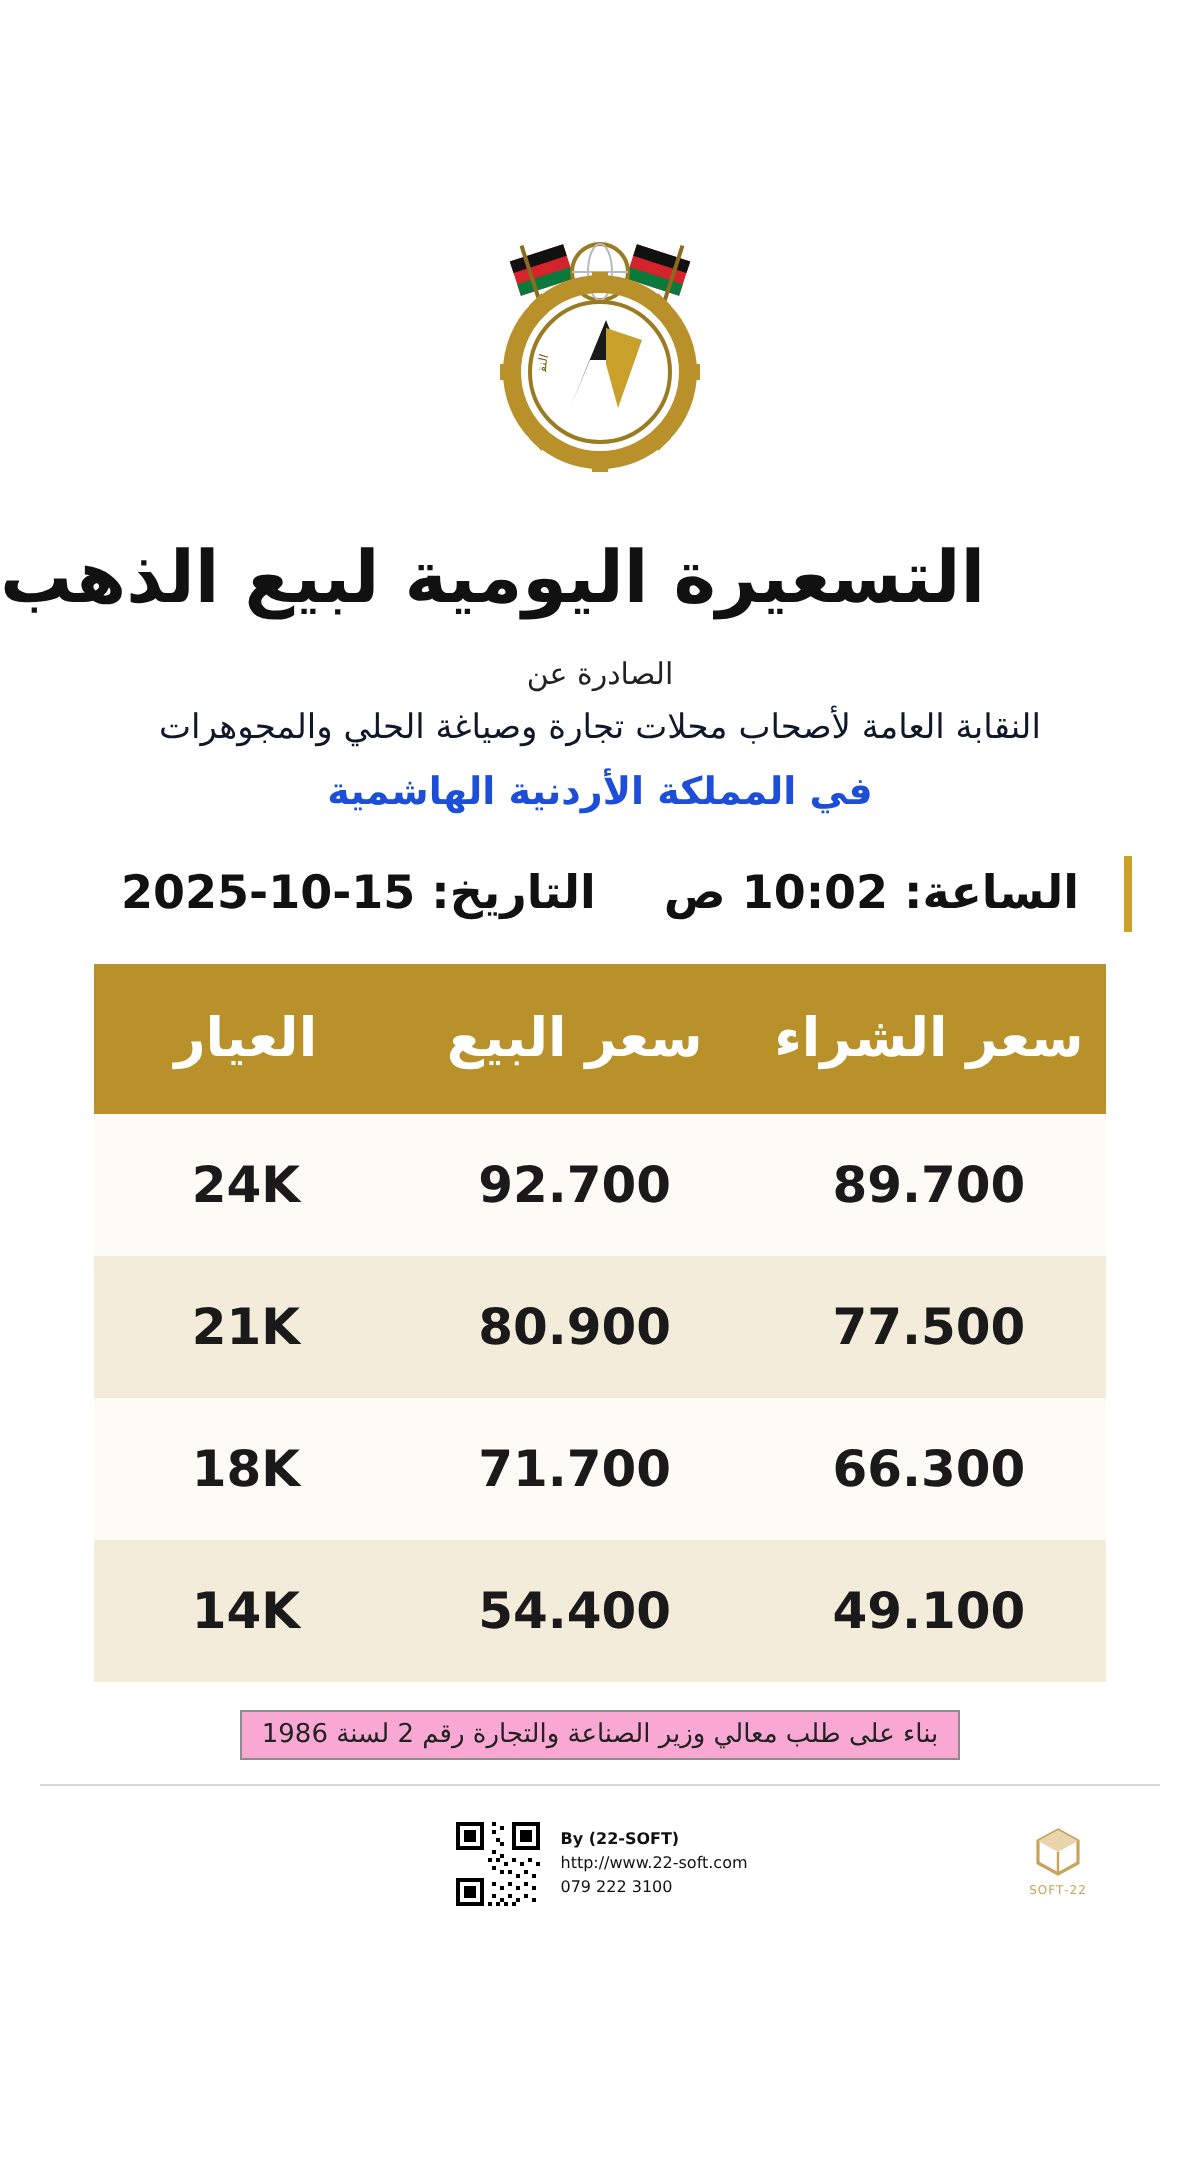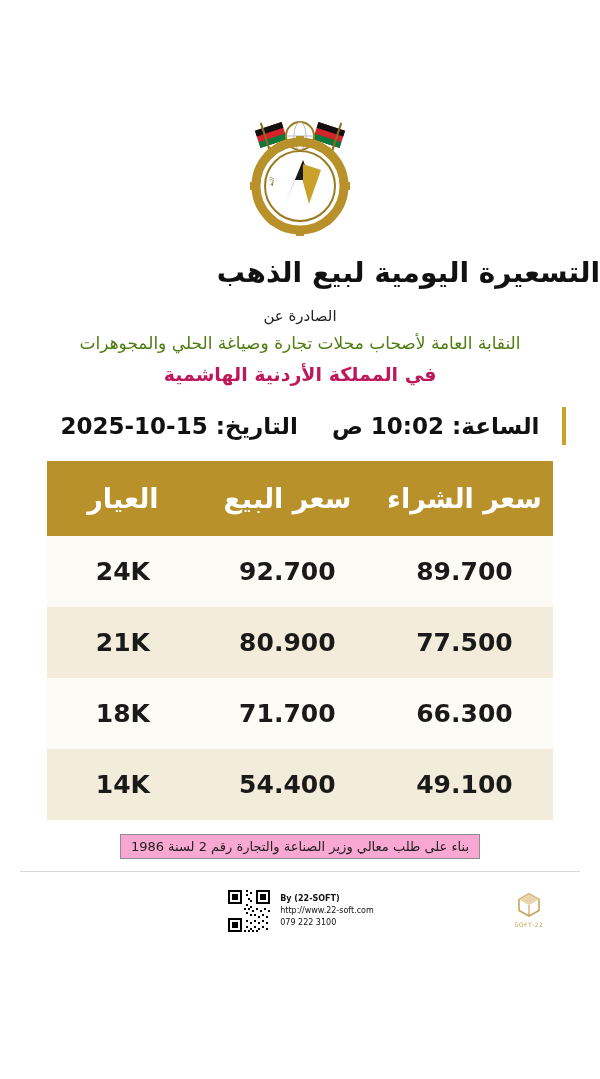--- a/index.html
+++ b/index.html
@@ -31,48 +31,48 @@
   }
   .logo {
     position: relative;
     width: 150px;
     height: 140px;
   }
   .logo svg { display: block; }
 
   
   .title-main {
-    margin-top: 8px;
-    text-align: right;
-    font-size: 28px;
+    margin-top: 20px;
+    text-align: left;
+    font-size: 36px;
     font-weight: bold;
     color: #111;
     letter-spacing: 0px;
     line-height: 1.2;
   }
   .subtitle-1 {
     margin-top: 16px;
     text-align: center;
     font-size: 15px;
     color: #222;
     line-height: 1.4;
   }
   .subtitle-2 {
     margin-top: 4px;
     text-align: center;
     font-size: 17px;
-    color: #4d7c0f;
+    color: #0f172a;
     line-height: 1.5;
   }
   .subtitle-3 {
     margin-top: 4px;
     text-align: center;
     font-size: 19px;
     font-weight: bold;
-    color: #be185d;
+    color: #1d4ed8;
     line-height: 1.5;
   }
 
   
   .datetime-row {
     margin: 24px auto 0 auto;
     width: 520px;
     display: flex;
     flex-direction: row;
     justify-content: center;

